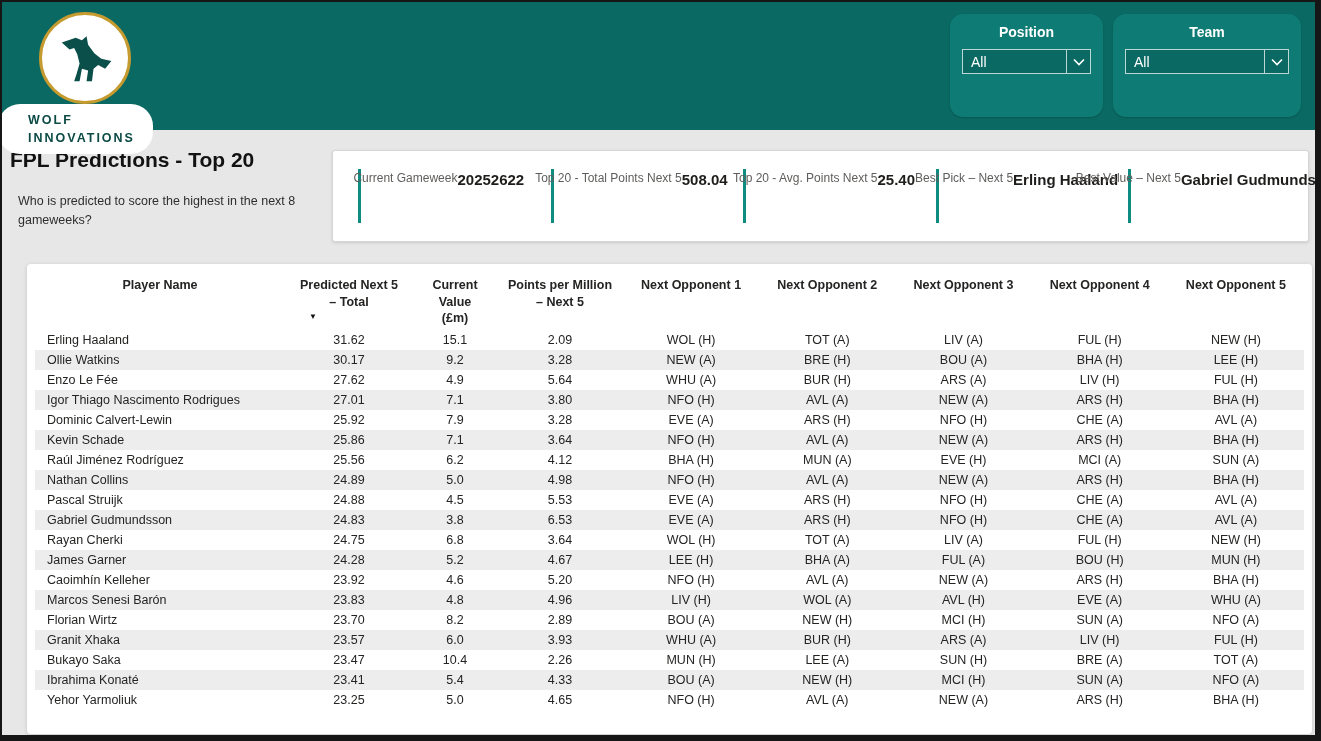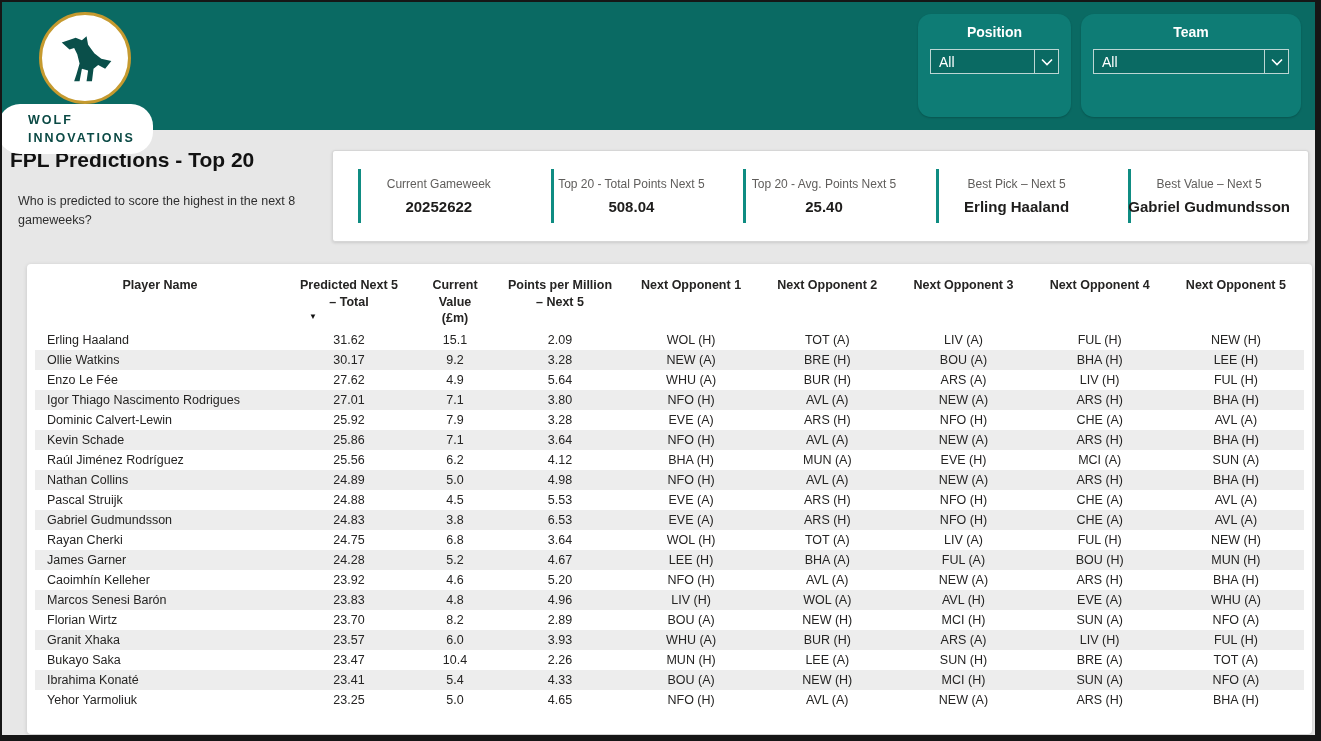--- a/index.html
+++ b/index.html
@@ -31,21 +31,21 @@
     font-size:12.5px; letter-spacing:2px; line-height:1.45; white-space:nowrap;
   }
   .logo-pill span { display:block; }
 
   .filters { display:flex; gap:10px; margin-top:2px; }
   .filter-card {
     background:var(--teal-card, #0E7C75); border-radius:13px;
     height:103px; padding:10px 12px 0; box-shadow:0 1px 2px rgba(0,0,0,.2);
   }
   .filter-card.position { width:153px; }
-  .filter-card.team { width:220px; }
+  .filter-card.team { width:188px; }
   .filter-title { color:#fff; font-weight:bold; font-size:14px; text-align:center; margin-bottom:9px; }
   .dropdown {
     height:25px; background:var(--teal-dark, #0A6A63);
     border:1px solid #bcd6d3; display:flex; align-items:center;
     justify-content:space-between; padding:0 0 0 8px; color:#fff;
     font-size:14px; cursor:pointer;
   }
   .dropdown .chev {
     width:24px; height:100%; display:flex; align-items:center; justify-content:center;
     border-left:1px solid #bcd6d3;
@@ -58,21 +58,21 @@
   
   .kpi-card {
     position:absolute; left:330px; top:148px; width:977px; height:92px;
     background:#fff; border:1px solid #d6d6d6; border-radius:3px;
     box-shadow:0 1px 3px rgba(0,0,0,.12);
     display:flex; align-items:center; padding:0 6px;
   }
   .kpi {
     flex:1; height:54px; margin:0 19px; padding:2px 8px 2px 12px;
     border-left:3px solid var(--accent-teal, #0F8C82);
-    display:flex; flex-direction:column; justify-content:center; min-width:0;align-items:center;
+    display:flex; flex-direction:row; justify-content:center; min-width:0;
   }
   .kpi-label { font-size:12px; color:#5f5d5b; margin-bottom:7px; white-space:nowrap; }
   .kpi-value { font-size:15px; font-weight:bold; color:#1e1d1c; white-space:nowrap; }
 
   
   .table-card {
     position:absolute; left:25px; top:262px; width:1285px; height:470px;
     background:#fff; border-radius:4px; box-shadow:0 1px 4px rgba(0,0,0,.15);
     padding:6px 8px; overflow:hidden;
   }

